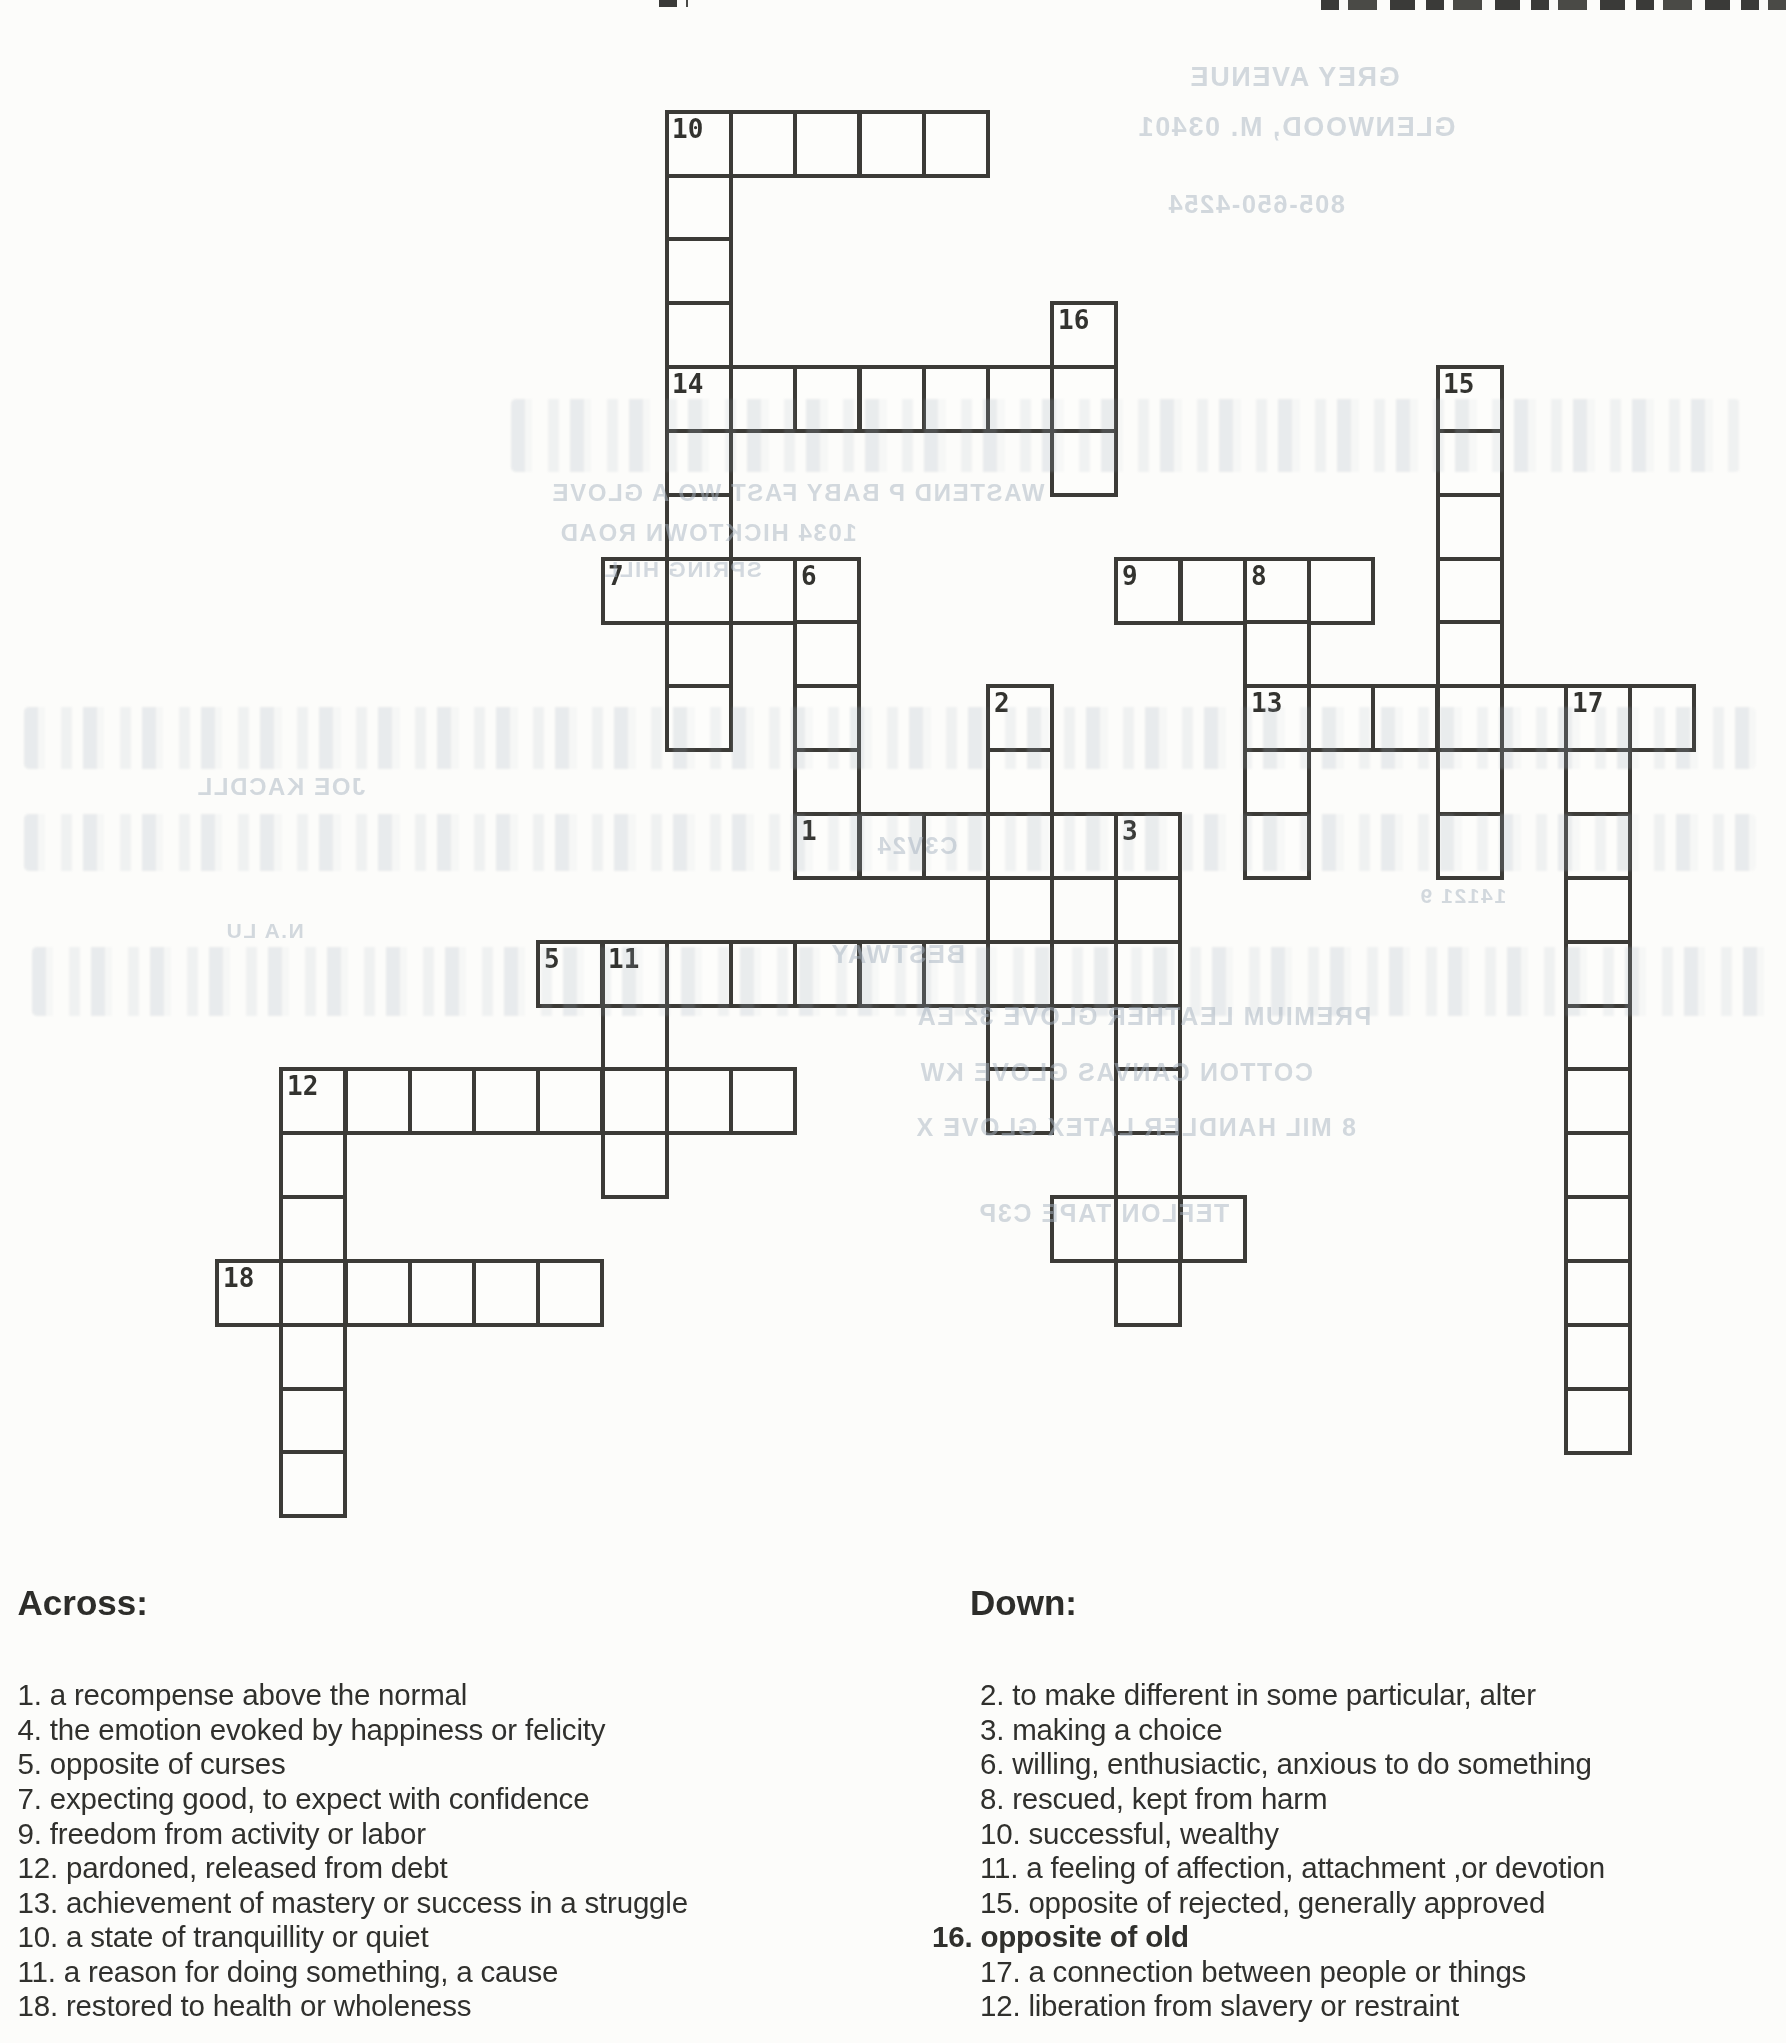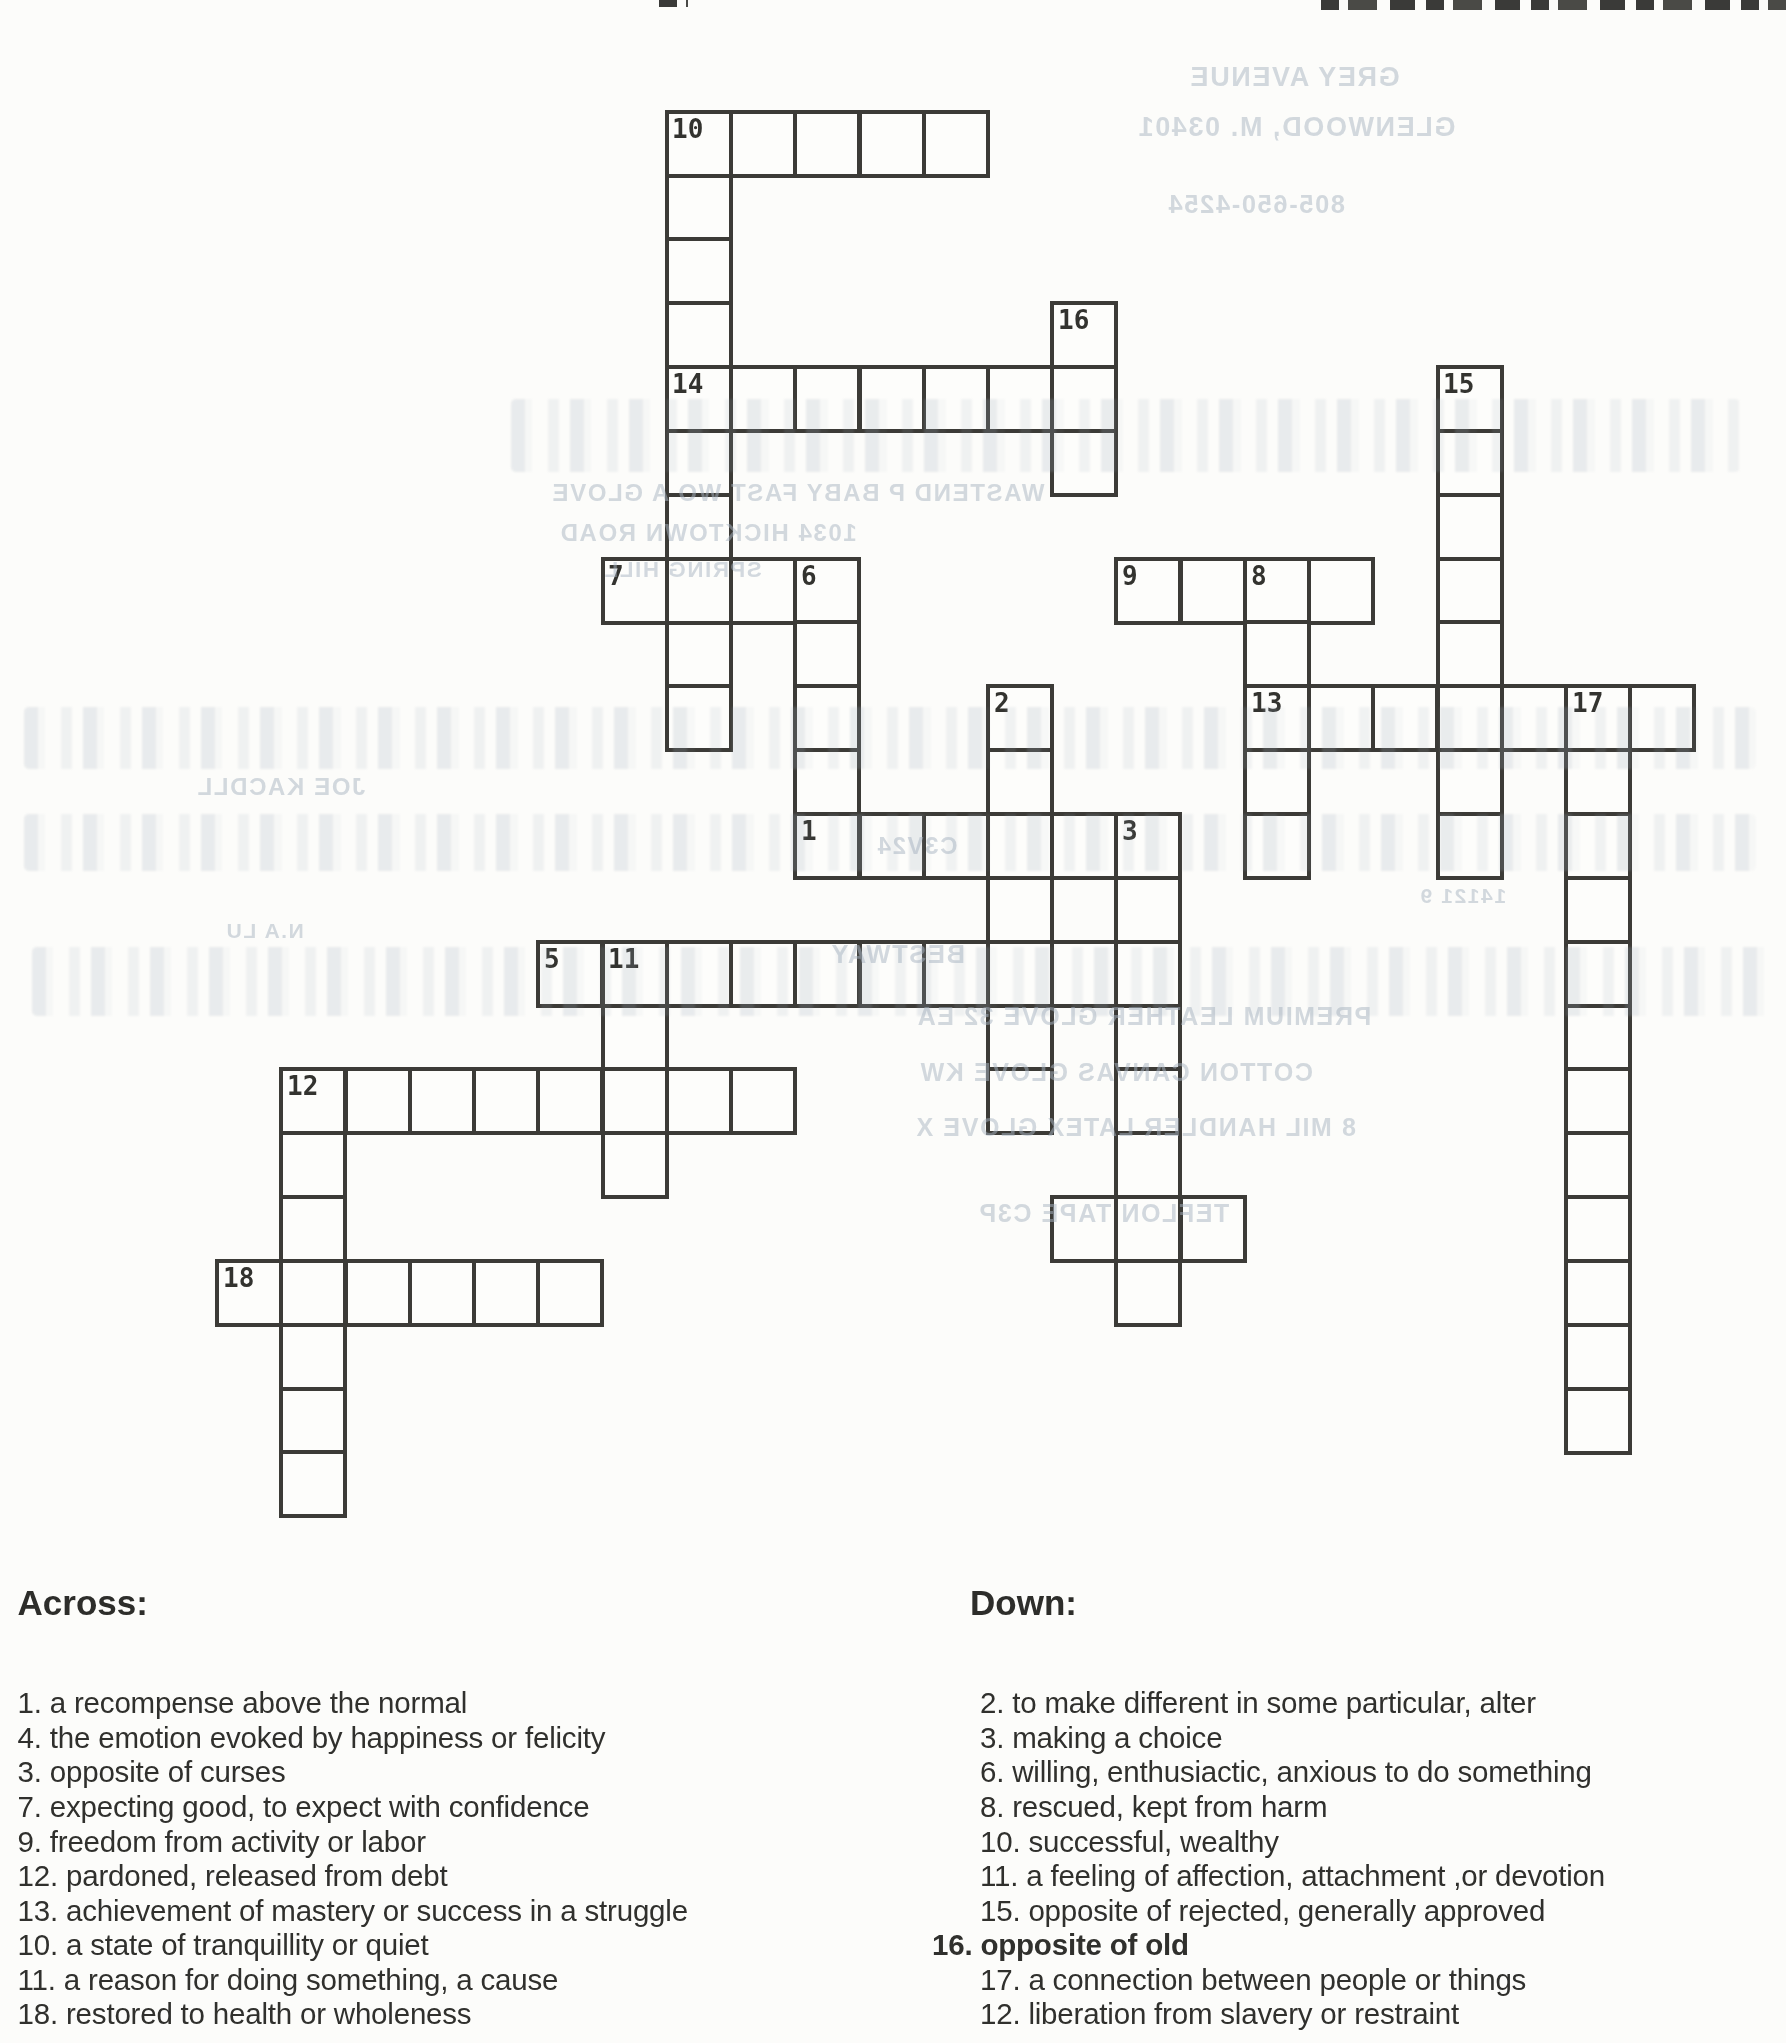--- a/index.html
+++ b/index.html
@@ -25,21 +25,21 @@
     position:absolute; z-index:4;
     font-family:"DejaVu Sans Mono", monospace;
     font-size:26px; font-weight:600; color:#33332f; line-height:1;
   }
   .clue-heading{
     position:absolute; font-size:35px; font-weight:700; color:#2d2d2a;
     white-space:nowrap;
   }
   .clue-line{
     position:absolute; font-size:29.5px; font-weight:500; color:#30302d;
-    letter-spacing:-0.2px; white-space:nowrap;margin-top:8px;
+    letter-spacing:-0.2px; white-space:nowrap;
   }
   .ghost{
     position:absolute; z-index:5; pointer-events:none;
     font-family:"Liberation Sans", sans-serif; font-weight:700;
     color:#a9b5c2; opacity:0.5; transform:scaleX(-1);
     filter:blur(0.6px); white-space:nowrap; letter-spacing:1.6px;
   }
   .band{
     position:absolute; z-index:5; pointer-events:none;
     background:repeating-linear-gradient(90deg,
@@ -208,21 +208,21 @@
       <div class="cellnum" style="left: 608px; top: 946px;">11</div>
       <div class="cellnum" style="left: 287px; top: 1073px;">12</div>
       <div class="cellnum" style="left: 223px; top: 1265px;">18</div>
     </div>
 
   <div id="across-section">
     <div id="across-heading" class="clue-heading" style="left: 17.6px; top: 1583px;">Across:</div>
     <div id="across-list">
         <div class="clue-line" style="left: 17.6px; top: 1678px;">1. a recompense above the normal</div>
         <div class="clue-line" style="left: 17.6px; top: 1713px;">4. the emotion evoked by happiness or felicity</div>
-        <div class="clue-line" style="left: 17.6px; top: 1747px;">3. opposite of curses</div>
+        <div class="clue-line" style="left: 17.6px; top: 1747px;">5. opposite of curses</div>
         <div class="clue-line" style="left: 17.6px; top: 1782px;">7. expecting good, to expect with confidence</div>
         <div class="clue-line" style="left: 17.6px; top: 1817px;">9. freedom from activity or labor</div>
         <div class="clue-line" style="left: 17.6px; top: 1851px;">12. pardoned, released from debt</div>
         <div class="clue-line" style="left: 17.6px; top: 1886px;">13. achievement of mastery or success in a struggle</div>
         <div class="clue-line" style="left: 17.6px; top: 1920px;">10. a state of tranquillity or quiet</div>
         <div class="clue-line" style="left: 17.6px; top: 1955px;">11. a reason for doing something, a cause</div>
         <div class="clue-line" style="left: 17.6px; top: 1989px;">18. restored to health or wholeness</div>
       </div>
   </div>
 

